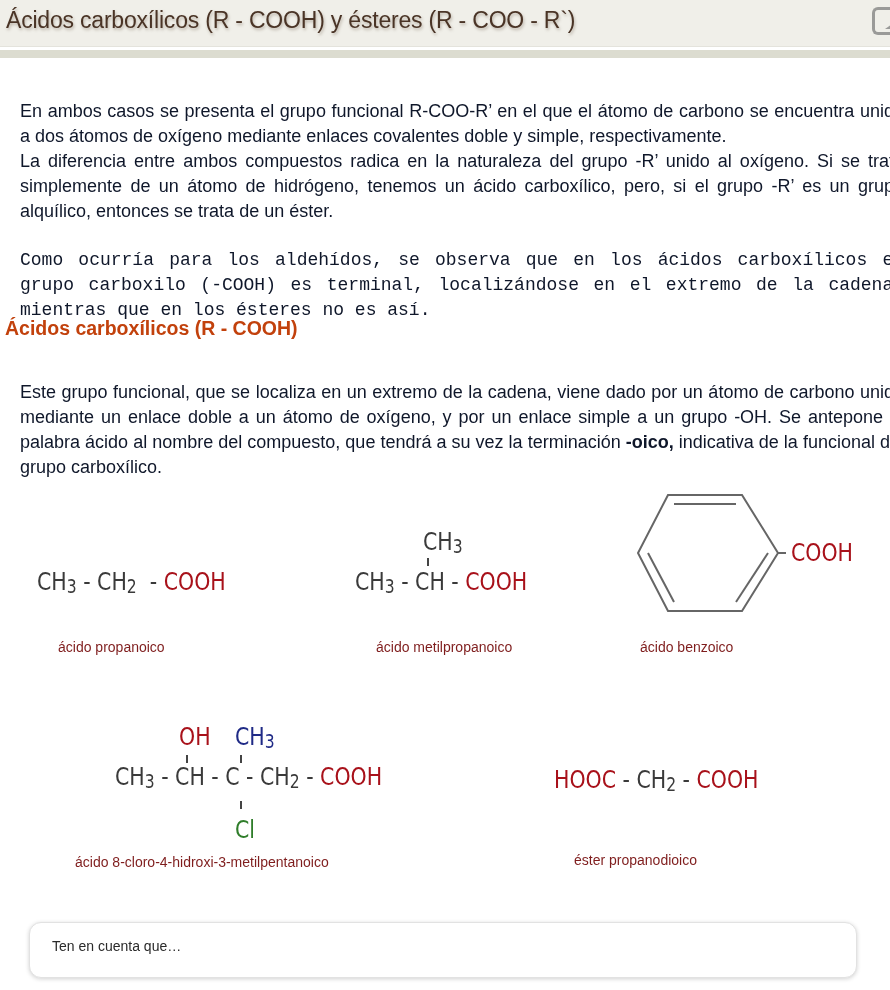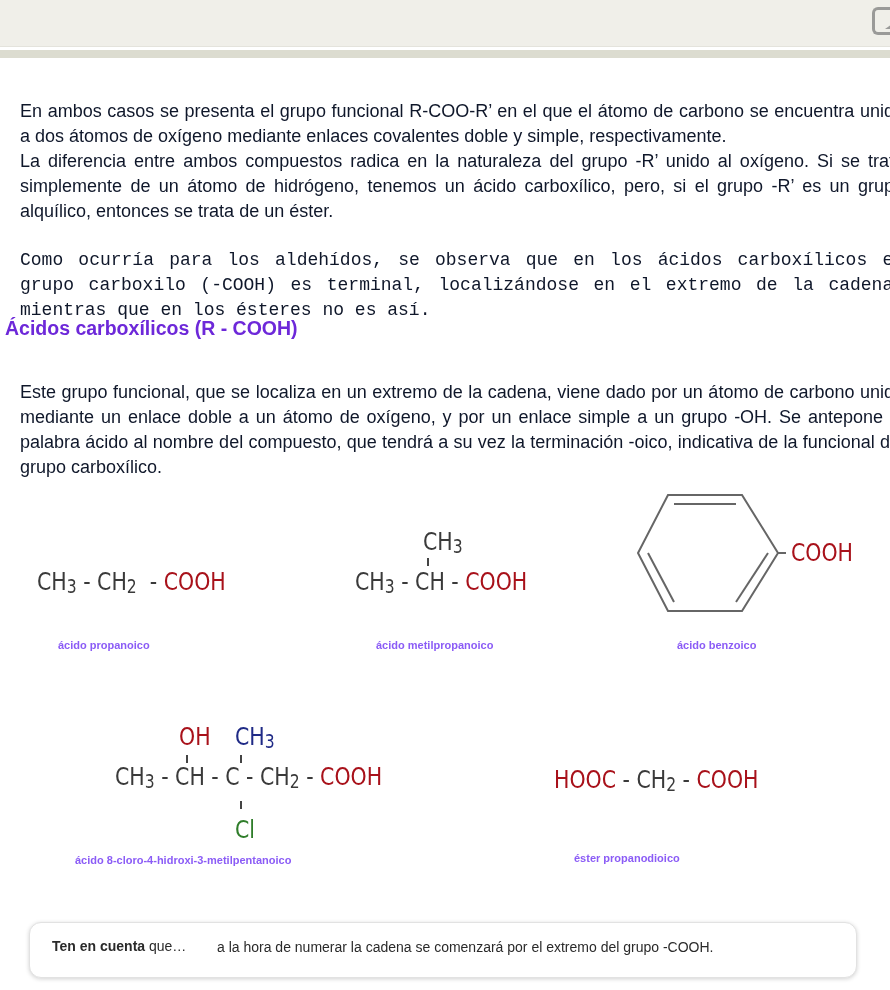--- a/index.html
+++ b/index.html
@@ -9,43 +9,44 @@
     .header-title { position: absolute; left: 6px; top: 7px; font-family: "Liberation Sans", sans-serif; font-size: 23px; color: #4a3426; text-shadow: 1px 2px 3px rgba(90,70,50,0.35); white-space: nowrap; letter-spacing: -0.2px; }
     .header-icon { position: absolute; left: 872px; top: 7px; width: 22px; height: 28px; border: 3px solid #9a9a98; border-right: none; border-radius: 6px 0 0 6px; box-sizing: border-box; }
     .header-icon::after { content: ""; position: absolute; left: 3px; bottom: 3px; width: 0; height: 0; border-left: 7px solid transparent; border-right: 7px solid #9a9a98; border-top: 5px solid transparent; }
     .header-band { position: absolute; left: 0; top: 50px; width: 890px; height: 8px; background: #dcdcd0; }
 
     .para { position: absolute; left: 5px; width: 884px; font-size: 18px; line-height: 25px; color: #0f172a; text-align: justify; margin: 15px; }
     .p1 { top: 84px; }
     .p2 { top: 134px; }
     .p3 { top: 233px; font-family: Liberation Mono, monospace; }
     .p4 { top: 365px; }
-    .para b { font-weight: normal; }
+    .para b { font-weight: bold; }
 
-    .section-title { position: absolute; left: 5px; top: 317px; font-size: 19.5px; font-weight: bold; color: #6d28d9; margin: 0; }
+    .section-title { position: absolute; left: 5px; top: 317px; font-size: 19.5px; font-weight: bold; color: #c2410c; margin: 0; }
 
     .formula { position: absolute; font-family: "DejaVu Sans", sans-serif; font-size: 25px; color: #3a3a3a; white-space: nowrap; transform: scaleX(0.82); transform-origin: left top; letter-spacing: 0px; }
     .formula sub { font-size: 19px; vertical-align: -3px; line-height: 0; }
     .red { color: #a8111a; }
     .blue { color: #1f2a86; }
     .green { color: #2f7d2a; }
 
-    .caption { position: absolute; font-size: 11px; font-weight: bold; color: #8b5cf6; white-space: nowrap; }
+    .caption { position: absolute; font-size: 14px; font-weight: normal; color: #7f1d1d; white-space: nowrap; }
 
     .tick { position: absolute; width: 2px; height: 8px; background: #444; }
 
     .note-box { position: absolute; left: 29px; top: 922px; width: 826px; height: 54px; background: #fff; border: 1px solid #e2e2e2; border-radius: 12px; box-shadow: 0 1px 4px rgba(0,0,0,0.18); }
     .note-label { position: absolute; left: 22px; top: 15px; font-size: 14px; color: #2a2a2a; white-space: nowrap; }
-    .note-label b { font-weight: bold; margin-top: 36px; }
+    .note-label b { font-weight: normal; margin-top: 36px; }
     .note-text { position: absolute; left: 187px; top: 16px; font-size: 14px; color: #2a2a2a; white-space: nowrap; }
   </style>
 </head>
 <body>
 
 <div class="header">
+  <div class="header-title">Ácidos carboxílicos (R - COOH) y ésteres (R - COO - R`)</div>
   <div class="header-icon"></div>
 </div>
 <div class="header-band"></div>
 
 <p class="para p1">En ambos casos se presenta el grupo funcional R-COO-R’ en el que el átomo de carbono se encuentra unido a dos átomos de oxígeno mediante enlaces covalentes doble y simple, respectivamente.</p>
 <p class="para p2">La diferencia entre ambos compuestos radica en la naturaleza del grupo -R’ unido al oxígeno. Si se trata simplemente de un átomo de hidrógeno, tenemos un ácido carboxílico, pero, si el grupo -R’ es un grupo alquílico, entonces se trata de un éster.</p>
 <p class="para p3">Como ocurría para los aldehídos, se observa que en los ácidos carboxílicos el grupo carboxilo (-COOH) es terminal, localizándose en el extremo de la cadena, mientras que en los ésteres no es así.</p>
 
 <h2 class="section-title">Ácidos carboxílicos (R - COOH)</h2>
 
@@ -68,21 +69,21 @@
 <svg style="position:absolute; left:636px; top:492px;" width="150" height="122" viewBox="0 0 150 122">
   <polygon points="32,3 106,3 142,61 106,119 32,119 2,61" fill="none" stroke="#666" stroke-width="2"></polygon>
   <line x1="38" y1="12" x2="100" y2="12" stroke="#666" stroke-width="2"></line>
   <line x1="12" y1="61" x2="38" y2="110" stroke="#666" stroke-width="2"></line>
   <line x1="132" y1="61" x2="100" y2="110" stroke="#666" stroke-width="2"></line>
   <line x1="142" y1="61" x2="150" y2="61" stroke="#666" stroke-width="2"></line>
 </svg>
 <div class="formula" style="left:791px; top:538px;">
   <span class="red">COOH</span>
 </div>
-<div class="caption" style="left:677px; top:639px;">ácido benzoico</div>
+<div class="caption" style="left:640px; top:639px;">ácido benzoico</div>
 
 <div class="formula" style="left:179px; top:722px;">
   <span class="red">OH</span>
 </div>
 <div class="formula" style="left:235px; top:722px;">
   <span class="blue">CH</span><sub class="blue">3</sub>
 </div>
 <div class="tick" style="left:186px; top:755px;"></div>
 <div class="tick" style="left:240px; top:755px;"></div>
 <div class="formula" style="left:115px; top:762px;">
@@ -94,14 +95,13 @@
 </div>
 <div class="caption" style="left:75px; top:854px;">ácido 8-cloro-4-hidroxi-3-metilpentanoico</div>
 
 <div class="formula" style="left:554px; top:765px;">
   <span class="red">HOOC</span><span style="white-space:pre"> - </span><span>CH</span><sub>2</sub><span style="white-space:pre"> - </span><span class="red">COOH</span>
 </div>
 <div class="caption" style="left:574px; top:852px;">éster propanodioico</div>
 
 <div class="note-box">
   <div class="note-label"><b>Ten en cuenta</b><span> que…</span></div>
-  <div class="note-text">a la hora de numerar la cadena se comenzará por el extremo del grupo -COOH.</div>
 </div>
 
 </body></html>

